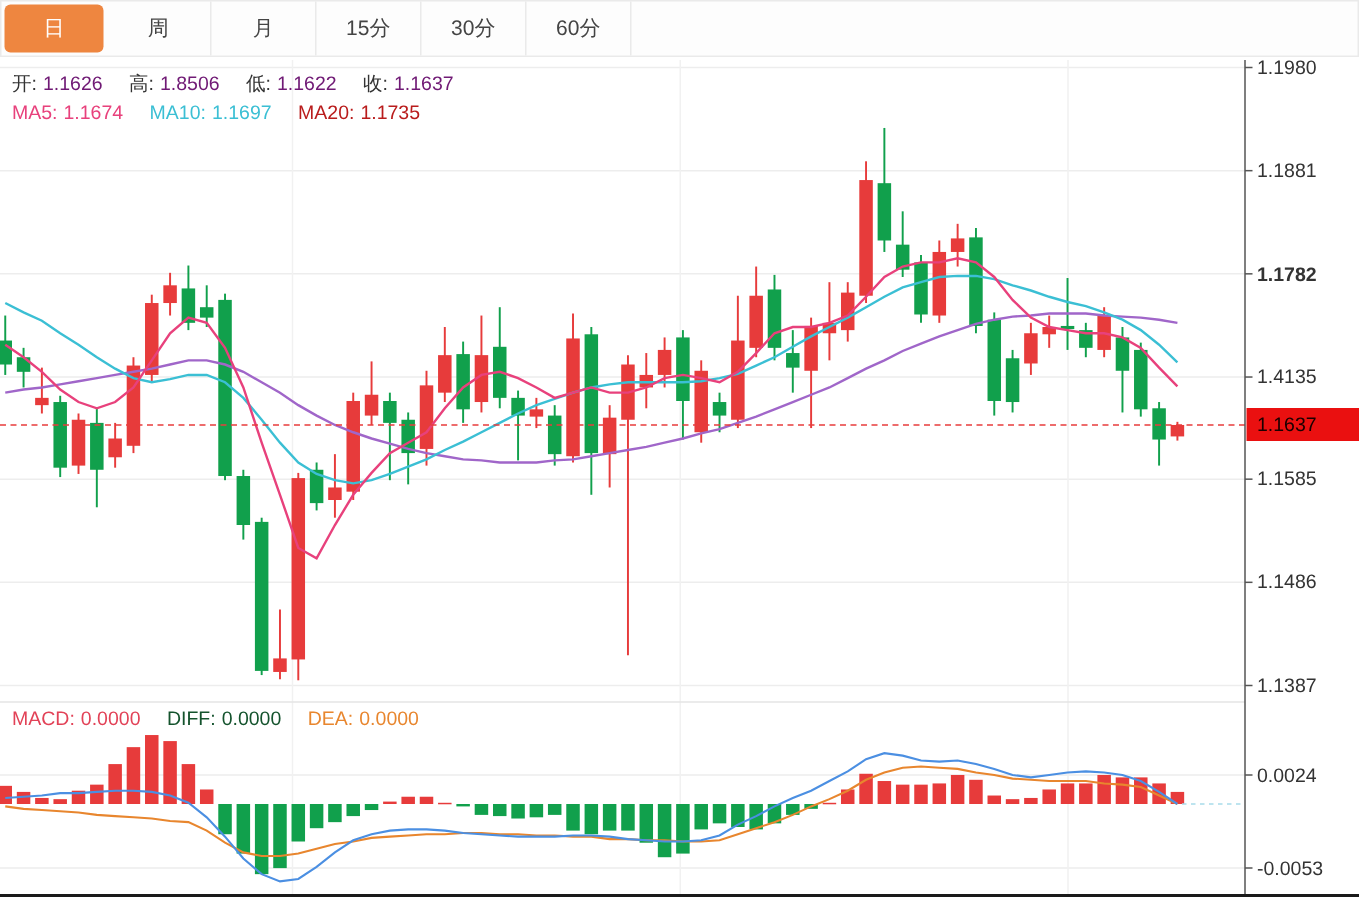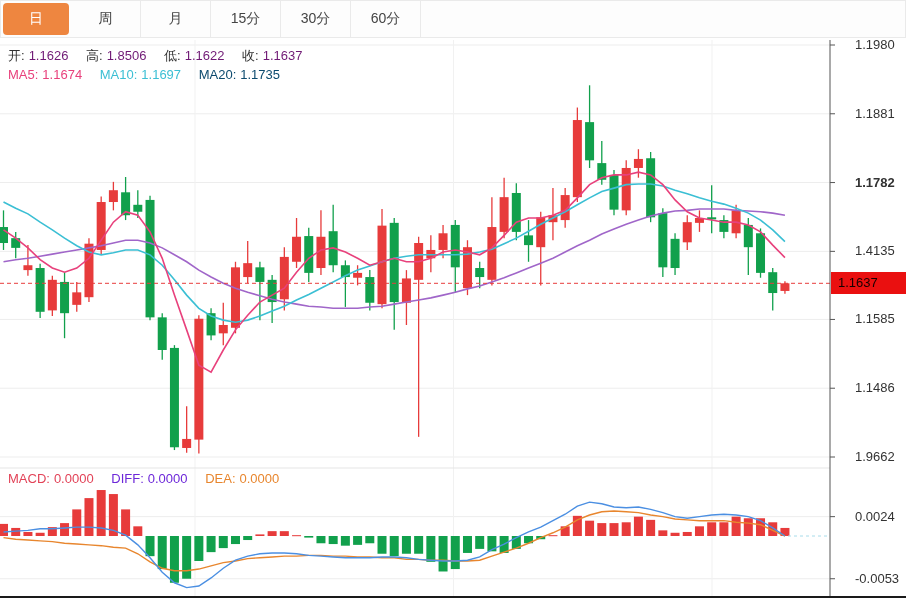--- a/index.html
+++ b/index.html
@@ -14,29 +14,29 @@
   .tab.active{background:#ee8640;color:#fff;border-radius:4px;margin:2px;flex-basis:66px;
               border-right:none;}
   
   .legend{position:absolute;font-size:13px;z-index:4;white-space:nowrap;}
   .legend span{margin-right:4px;}
   .legend .gap{margin-right:14px;}
   .lbl{color:#333;}
   .red{color:#701a75;}
   .ma5{color:#e8417c;}
   .ma10{color:#3bbfd4;}
-  .ma20{color:#0c4a6e;}
+  .ma20{color:#b91c1c;}
   .macdv{color:#e24257;}
-  .diff{color:#6d28d9;margin-top:24px;}
+  .diff{color:#14532d;margin-top:24px;}
   .dea{color:#e8862e;}
   .legend-ohlc{left:8px;top:47px;}
   .legend-ma{left:8px;top:67px;}
   .legend-macd{left:8px;top:471px;}
   
-  .axlabel{position:absolute;left:838px;font-size:13px;color:#333;z-index:4;margin-left:17px;}
+  .axlabel{position:absolute;left:838px;font-size:13px;color:#333;z-index:4;}
   .price-badge{position:absolute;left:831px;width:75px;height:22px;background:#ea1010;
                color:#1a0000;font-size:13px;line-height:22px;padding-left:7px;
                box-sizing:border-box;z-index:6;}
 </style>
 </head>
 <body>
 
 <div class="stage">
 
   <svg id="chart-svg" width="906" height="601">
@@ -296,19 +296,19 @@
     <span class="dea">DEA:</span><span class="dea">0.0000</span>
   </div>
 
   <div id="axis-labels">
       <div class="axlabel" style="top: 37px;">1.1980</div>
       <div class="axlabel" style="top: 105.782px;">1.1881</div>
       <div class="axlabel" style="top: 174.565px; font-weight: bold;">1.1782</div>
       <div class="axlabel" style="top: 243.347px;">1.4135</div>
       <div class="axlabel" style="top: 311.435px;">1.1585</div>
       <div class="axlabel" style="top: 380.218px; text-align: center;">1.1486</div>
-      <div class="axlabel" style="top: 449px;">1.9662</div>
+      <div class="axlabel" style="top: 449px;">1.1387</div>
       <div class="axlabel" style="top: 508.645px;">0.0024</div>
       <div class="axlabel" style="top: 570.742px;">-0.0053</div>
     </div>
 
   <div class="price-badge" style="top: 272.307px;">1.1637</div>
 </div>
 
 </body></html>

